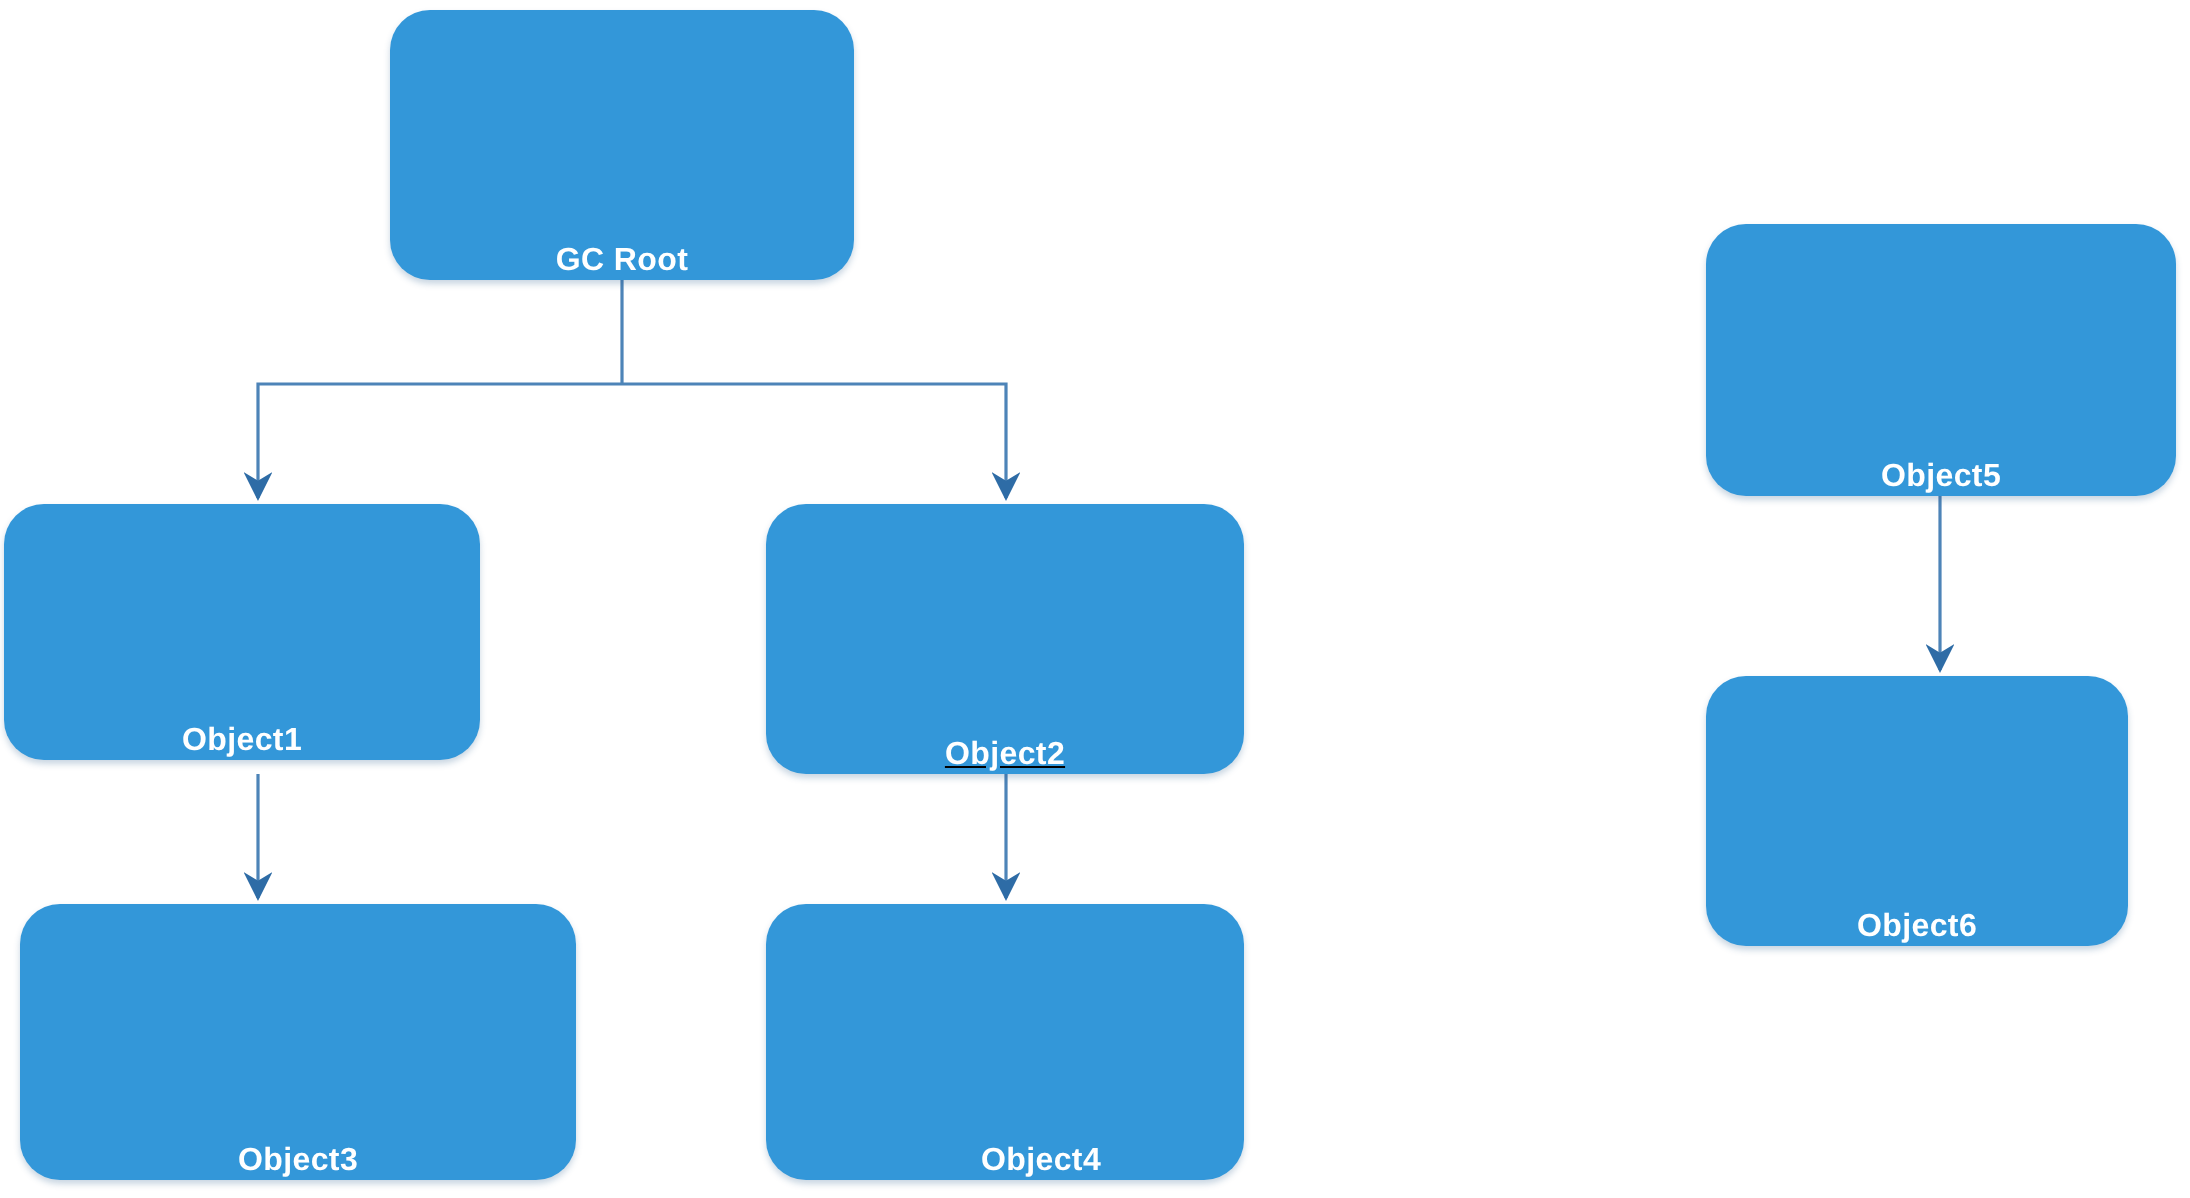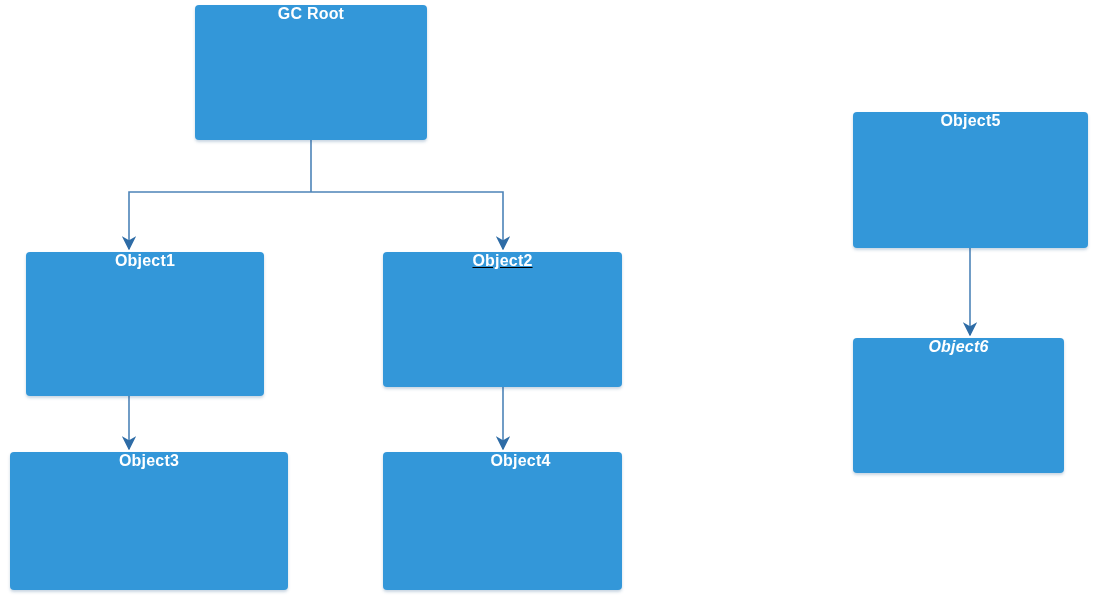--- a/index.html
+++ b/index.html
@@ -25,43 +25,43 @@
     position: absolute;
     left: 0;
     top: 0;
     width: 1095px;
     height: 599px;
     pointer-events: none;
   }
   .node {
     position: absolute;
     background: var(--node-fill);
-    border-radius: 4px;
+    border-radius: 20px;
     display: flex;
-    align-items: flex-start;
+    align-items: flex-end;
     justify-content: center;
     box-shadow: 0 2px 3px rgba(40, 90, 140, 0.25);
     box-sizing: border-box;
   }
   .node .label {
     color: var(--label-color);
     font-size: 16px;
     font-weight: bold;
     letter-spacing: 0.2px;
     text-align: center;
     user-select: none;
   }
   
   #node-gc-root { left: 195px; top: 5px;   width: 232px; height: 135px; }
-  #node-object1 { left: 26px;  top: 252px; width: 238px; height: 144px; }
+  #node-object1 { left: 2px;  top: 252px; width: 238px; height: 128px; }
   #node-object2 { left: 383px; top: 252px; width: 239px; height: 135px; text-decoration: underline; }
   #node-object3 { left: 10px;  top: 452px; width: 278px; height: 138px; }
   #node-object4 { left: 383px; top: 452px; width: 239px; height: 138px; padding-left: 36px; }
   #node-object5 { left: 853px; top: 112px; width: 235px; height: 136px; }
-  #node-object6 { left: 853px; top: 338px; width: 211px; height: 135px; font-style: italic; }
+  #node-object6 { left: 853px; top: 338px; width: 211px; height: 135px; }
   .edge {
     stroke: var(--edge-stroke);
     stroke-width: 1.6;
     fill: none;
   }
 </style>
 </head>
 <body>
 
 <div class="canvas">

